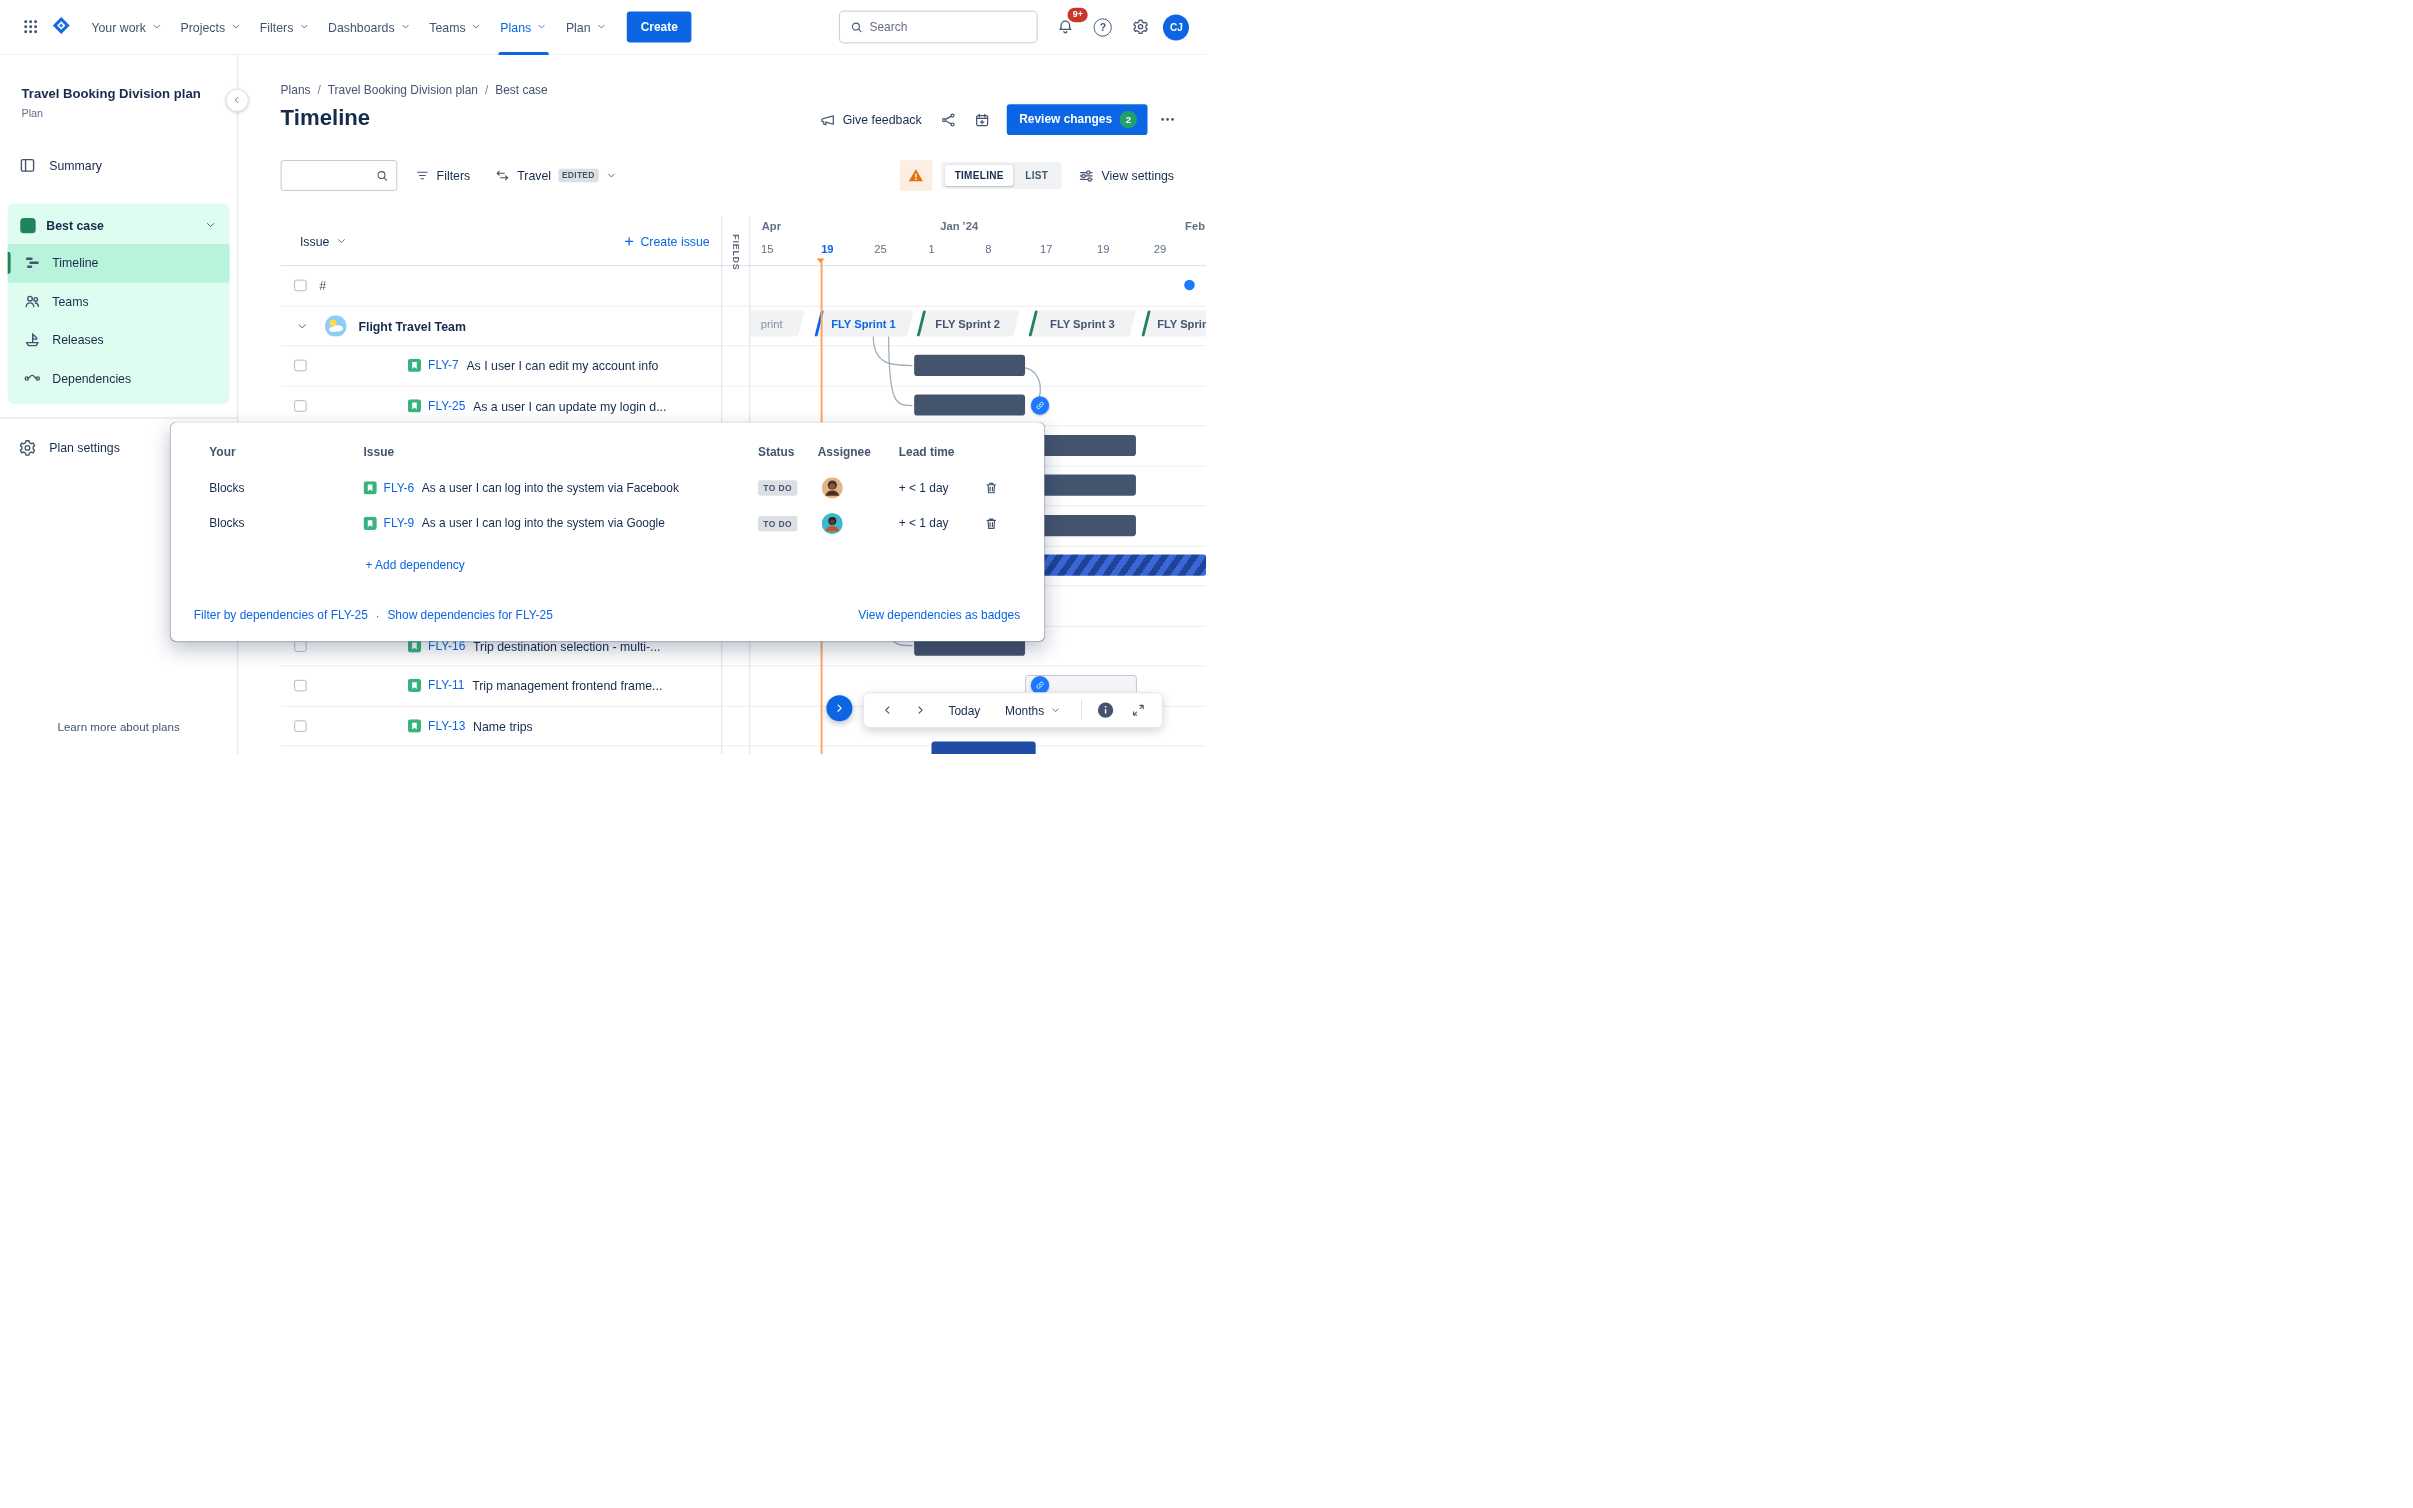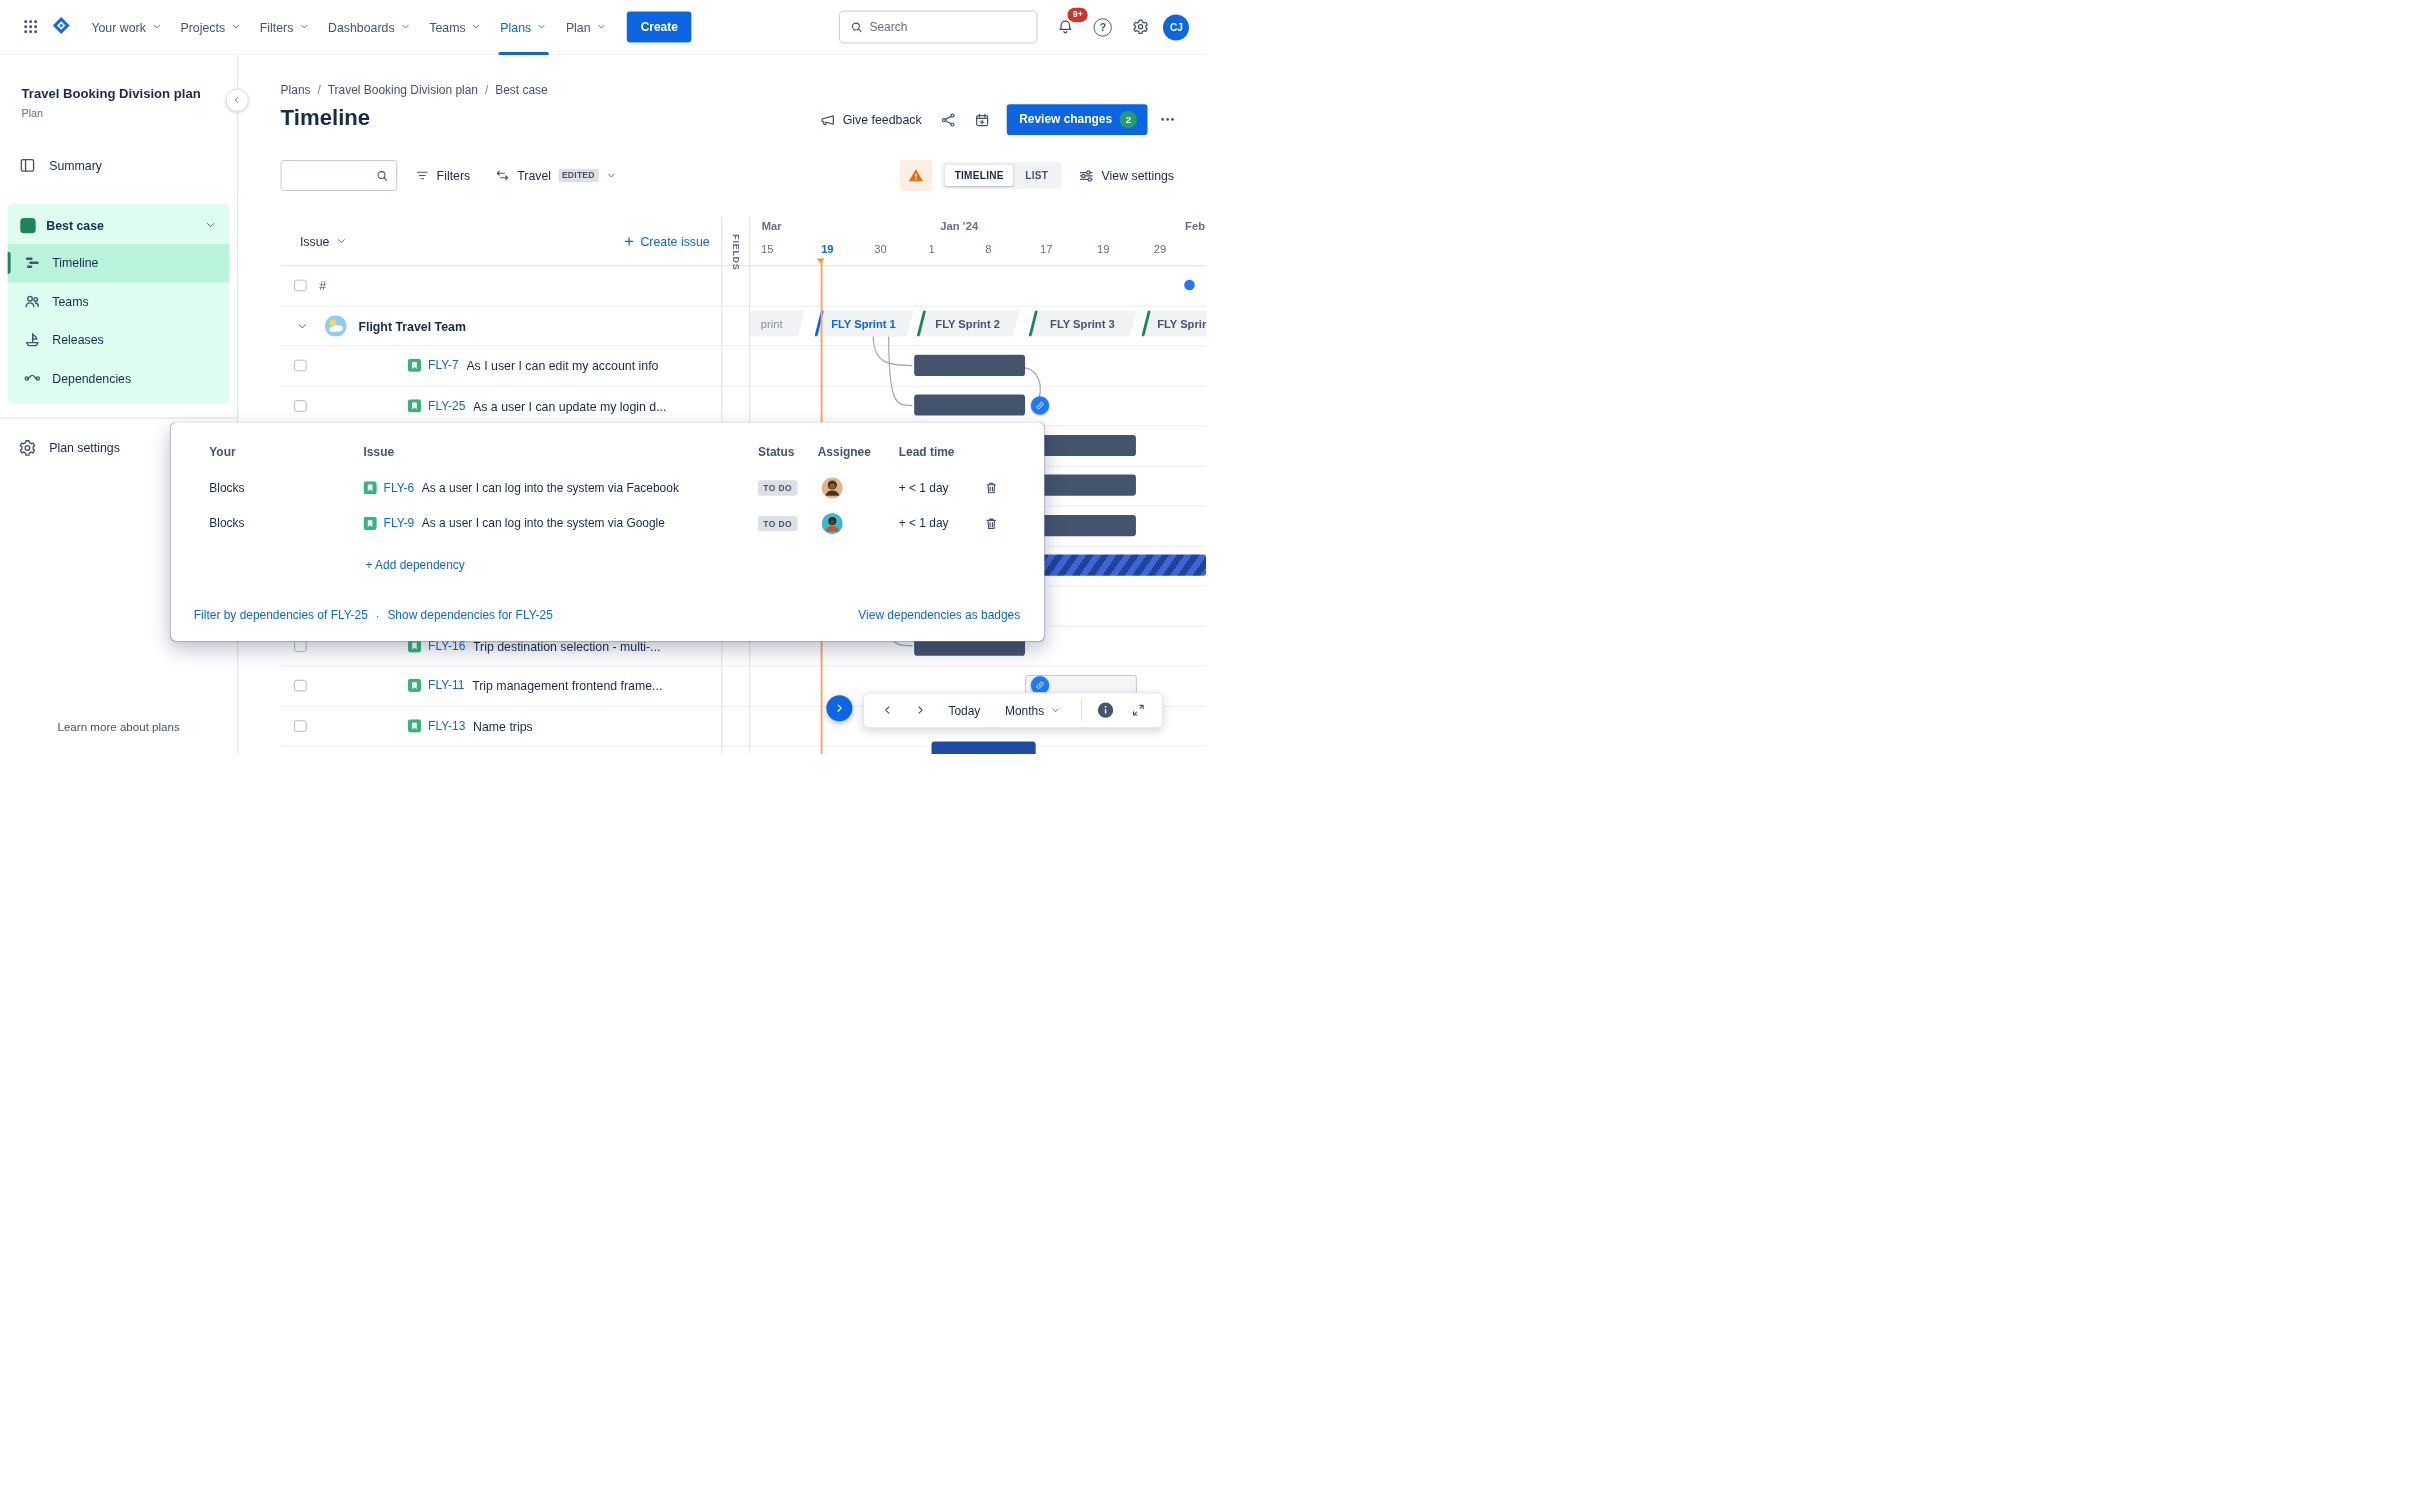--- a/index.html
+++ b/index.html
@@ -511,28 +511,28 @@
     <div class="tl">
       <svg class="curves" viewBox="0 0 593 698">
         <g fill="none" stroke="#8C9BAB" stroke-width="1.6" opacity=".85">
           <path d="M160 155 C160 193 185 193 211 193"></path>
           <path d="M180 155 C180 245 190 245 211 245"></path>
           <path d="M357 196 C382 200 382 240 367 244"></path>
           <path d="M180 520 C180 557 190 557 211 557"></path>
         </g>
       </svg>
 
-      <span class="mon" style="left:12px">Mar</span>
+      <span class="mon" style="left:12px">Apr</span>
       <span class="mon" style="left:197px">Jan ’24</span>
       <span class="mon" style="left:451px"></span>
       <span class="mon" style="left:451px">Feb</span>
 
       <span class="dt" style="left:17.6px">15</span>
       <span class="dt today" style="left:80px">19</span>
-      <span class="dt" style="left:135px">30</span>
+      <span class="dt" style="left:135px">25</span>
       <span class="dt" style="left:188px">1</span>
       <span class="dt" style="left:247px">8</span>
       <span class="dt" style="left:307px">17</span>
       <span class="dt" style="left:366px">19</span>
       <span class="dt" style="left:425px">29</span>
 
       <div class="todaycap"></div>
       <div class="todayline"></div>
 
       <div class="sprint first" style="left:-8px;width:61px">

